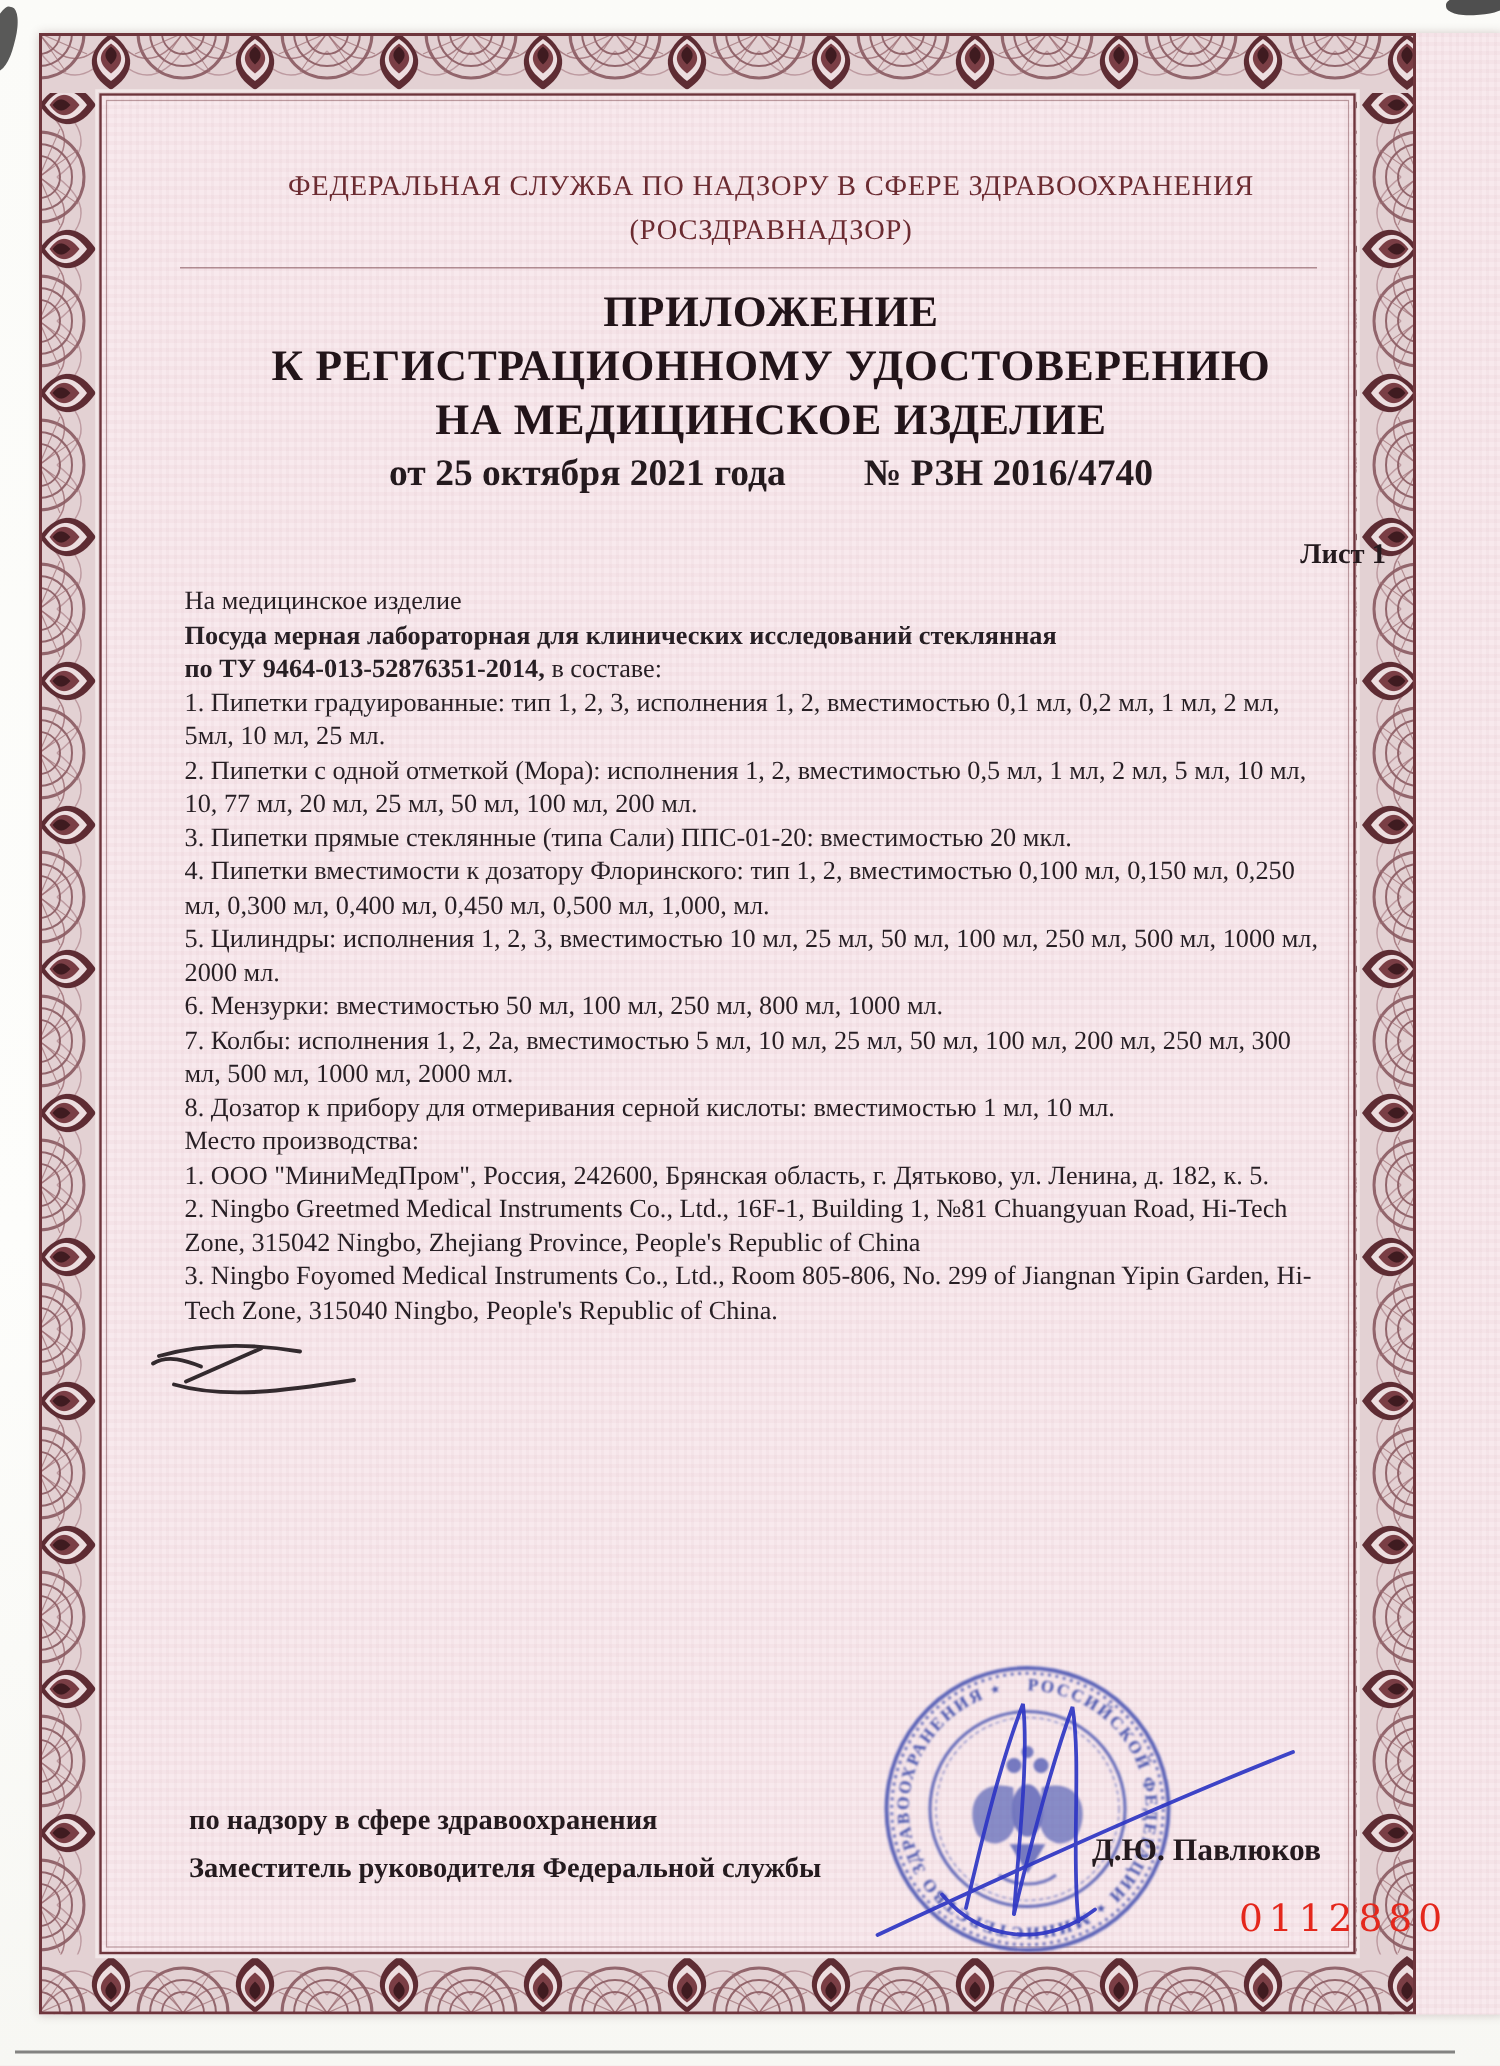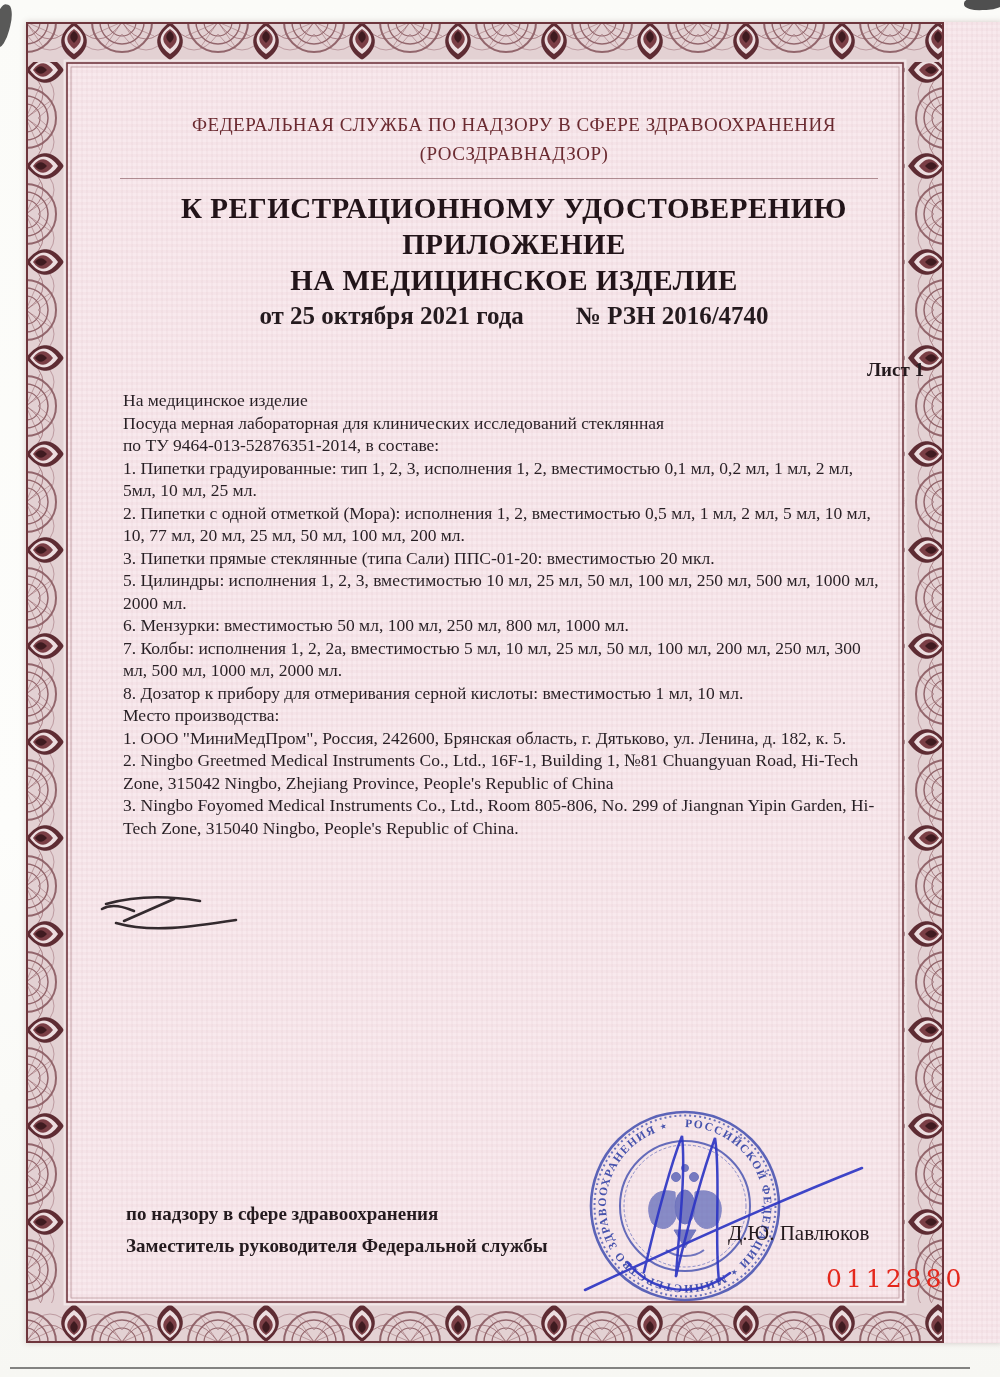--- a/index.html
+++ b/index.html
@@ -33,29 +33,29 @@
        border-top:1px solid rgba(118,68,74,.55);}
   .title{position:absolute;left:50px;right:50px;top:168px;text-align:center;
        font-weight:bold;color:#221419;font-size:29px;line-height:36px;letter-spacing:.5px;}
   .docmeta{position:absolute;left:50px;right:50px;top:280px;text-align:center;
        font-weight:bold;font-size:25px;color:#241a1e;}
   .docmeta .gap{display:inline-block;width:52px;}
   .sheet{position:absolute;right:78px;top:308px;font-weight:bold;font-size:19px;color:#241a1e;margin-top:29px;}
 
   .bodytext{position:absolute;left:97px;top:367px;width:765px;
        font-size:17.5px;line-height:22.5px;color:#271f24;}
-  .bodytext .b{font-weight:normal;}
+  .bodytext .b{font-weight:bold;}
   .bodytext p{margin:0;}
 
   .zmark{position:absolute;left:70px;top:866px;}
 
   .sigtitle{position:absolute;left:100px;top:1176px;font-weight:bold;
        font-size:19px;line-height:32px;color:#241a1e;}
   .stampwrap{position:absolute;left:490px;top:1058px;width:390px;height:240px;}
-  .signer{position:absolute;left:702px;top:1199px;font-weight:normal;font-size:21px;color:#241a1e;text-align:right;}
+  .signer{position:absolute;left:702px;top:1199px;font-weight:bold;font-size:21px;color:#241a1e;text-align:right;}
   .serial{position:absolute;left:800px;top:1242px;color:#e4271c;
        font-size:25px;letter-spacing:4px;font-family:"DejaVu Serif",serif;}
 </style>
 </head>
 <body>
 
 <div class="scan">
   <div class="smudge tl"></div>
   <div class="smudge tr"></div>
   <div class="scan-line"></div>
@@ -101,38 +101,39 @@
     <div class="content">
 
       <div class="hdr">
         <div>ФЕДЕРАЛЬНАЯ СЛУЖБА ПО НАДЗОРУ В СФЕРЕ ЗДРАВООХРАНЕНИЯ</div>
         <div>(РОСЗДРАВНАДЗОР)</div>
       </div>
 
       <div class="divider"></div>
 
       <div class="title">
+        <div>ПРИЛОЖЕНИЕ</div>
         <div>К РЕГИСТРАЦИОННОМУ УДОСТОВЕРЕНИЮ</div>
-        <div>ПРИЛОЖЕНИЕ</div>
         <div>НА МЕДИЦИНСКОЕ ИЗДЕЛИЕ</div>
       </div>
 
       <div class="docmeta">
         <span>от  25 октября 2021 года</span><span class="gap"></span><span>№  РЗН 2016/4740</span>
       </div>
 
       <div class="sheet">Лист  1</div>
 
       <div class="bodytext">
         <p>На медицинское изделие</p>
         <p class="b">Посуда мерная лабораторная для клинических исследований стеклянная</p>
         <p><span class="b">по ТУ 9464-013-52876351-2014,</span><span> в составе:</span></p>
         <p>1. Пипетки градуированные: тип 1, 2, 3, исполнения 1, 2, вместимостью 0,1 мл, 0,2 мл, 1 мл, 2 мл, 5мл, 10 мл, 25 мл.</p>
         <p>2. Пипетки с одной отметкой (Мора): исполнения 1, 2, вместимостью 0,5 мл, 1 мл, 2 мл, 5 мл, 10 мл, 10, 77 мл, 20 мл, 25 мл, 50 мл, 100 мл, 200 мл.</p>
         <p>3. Пипетки прямые стеклянные (типа Сали) ППС-01-20: вместимостью 20 мкл.</p>
+        <p>4. Пипетки вместимости к дозатору Флоринского: тип 1, 2, вместимостью 0,100 мл, 0,150 мл, 0,250 мл, 0,300 мл, 0,400 мл, 0,450 мл, 0,500 мл, 1,000, мл.</p>
         <p>5. Цилиндры: исполнения 1, 2, 3, вместимостью 10 мл, 25 мл, 50 мл, 100 мл, 250 мл, 500 мл, 1000 мл, 2000 мл.</p>
         <p>6. Мензурки: вместимостью 50 мл, 100 мл, 250 мл, 800 мл, 1000 мл.</p>
         <p>7. Колбы: исполнения 1, 2, 2а, вместимостью 5 мл, 10 мл, 25 мл, 50 мл, 100 мл, 200 мл, 250 мл, 300 мл, 500 мл, 1000 мл, 2000 мл.</p>
         <p>8. Дозатор к прибору для отмеривания серной кислоты: вместимостью 1 мл, 10 мл.</p>
         <p>Место производства:</p>
         <p>1. ООО "МиниМедПром", Россия, 242600, Брянская область, г. Дятьково, ул. Ленина, д. 182, к. 5.</p>
         <p>2. Ningbo Greetmed Medical Instruments Co., Ltd., 16F-1, Building 1, №81 Chuangyuan Road, Hi-Tech Zone, 315042 Ningbo, Zhejiang Province, People's Republic of China</p>
         <p>3. Ningbo Foyomed Medical Instruments Co., Ltd., Room 805-806, No. 299 of Jiangnan Yipin Garden, Hi-Tech Zone, 315040 Ningbo, People's Republic of China.</p>
       </div>
 

